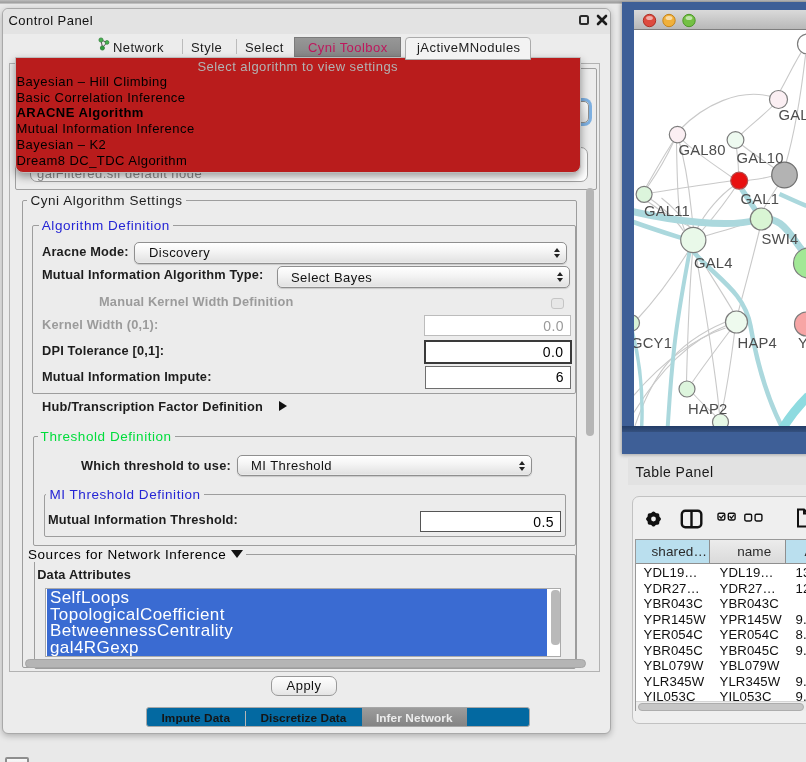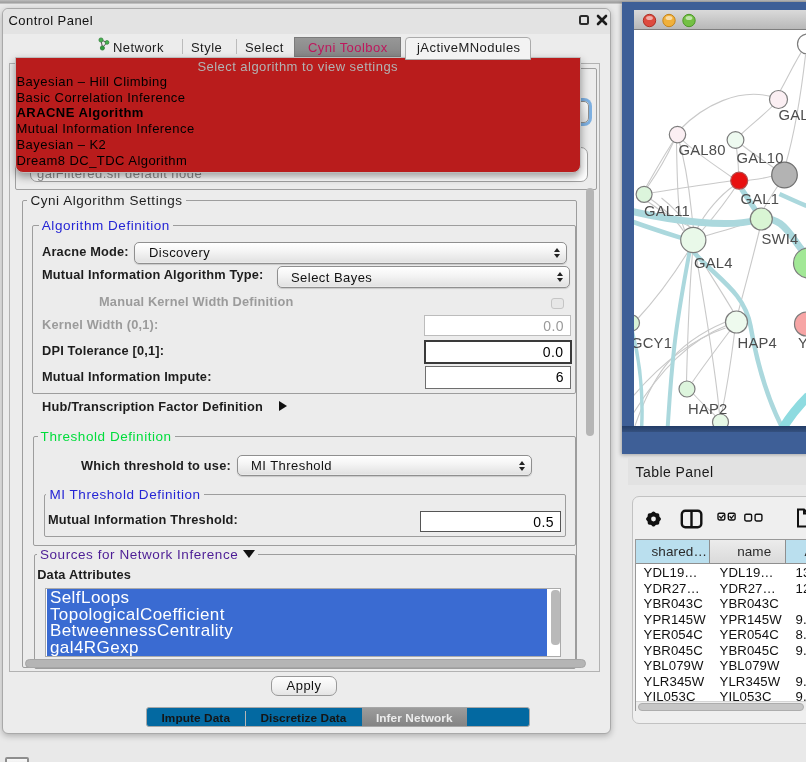--- a/index.html
+++ b/index.html
@@ -108,21 +108,21 @@
       </span>
     </div>
 
   <div class="groupbox" style="left:41px;top:485px;width:519.5px;height:40.5px;"></div>
   <div class="gtitle" style="left:43.4px;top:477.5px;color:#2525d5;">MI Threshold Definition</div>
 
   <div class="abs lbl b" style="left:45px;top:503px;">Mutual Information Threshold:</div>
   <div class="tfield" style="left:417px;top:502px;width:141px;height:21px;border:1.5px solid #555;color:#000;">0.5</div>
 
   <div class="groupbox" style="left:30.5px;top:545px;width:540px;height:113px;"></div>
-  <div class="gtitle" style="left:34px;top:537.5px;color:#4c1d95;">Sources for Network Inference <span style="display:inline-block;width:0;height:0;border-left:6.5px solid transparent;border-right:6.5px solid transparent;border-top:8px solid #111;vertical-align:1px;"></span></div>
+  <div class="gtitle" style="left:22px;top:537.5px;color:#000000;">Sources for Network Inference <span style="display:inline-block;width:0;height:0;border-left:6.5px solid transparent;border-right:6.5px solid transparent;border-top:8px solid #111;vertical-align:1px;"></span></div>
   <div class="abs lbl b" style="left:34.2px;top:558px;">Data Attributes</div>
 
   <div class="abs" style="left:42px;top:579px;width:515.5px;height:69px;background:#fff;border:1px solid #ababab;box-sizing:border-box;overflow:hidden;">
     <div class="abs" style="left:0.5px;top:0;width:500px;height:68px;background:#3a6bd2;"></div>
     <div class="abs" style="left:3.9px;top:0.6px;font-size:17px;color:#fff;line-height:16.9px;">SelfLoops<br>TopologicalCoefficient<br>BetweennessCentrality<br>gal4RGexp<br>SelfLoops</div>
     <div class="abs" style="left:505px;top:1px;width:8.5px;height:54.5px;background:#b9b9b9;border-radius:4px;"></div>
   </div>
 
   <div class="abs" style="left:582.5px;top:179px;width:8.5px;height:248px;background:#b5b5b5;border-radius:4.5px;"></div>
   <div class="abs" style="left:22px;top:649.5px;width:561px;height:9px;background:#b5b5b5;border-radius:4.5px;border:1px solid #a6a6a6;box-sizing:border-box;"></div>

